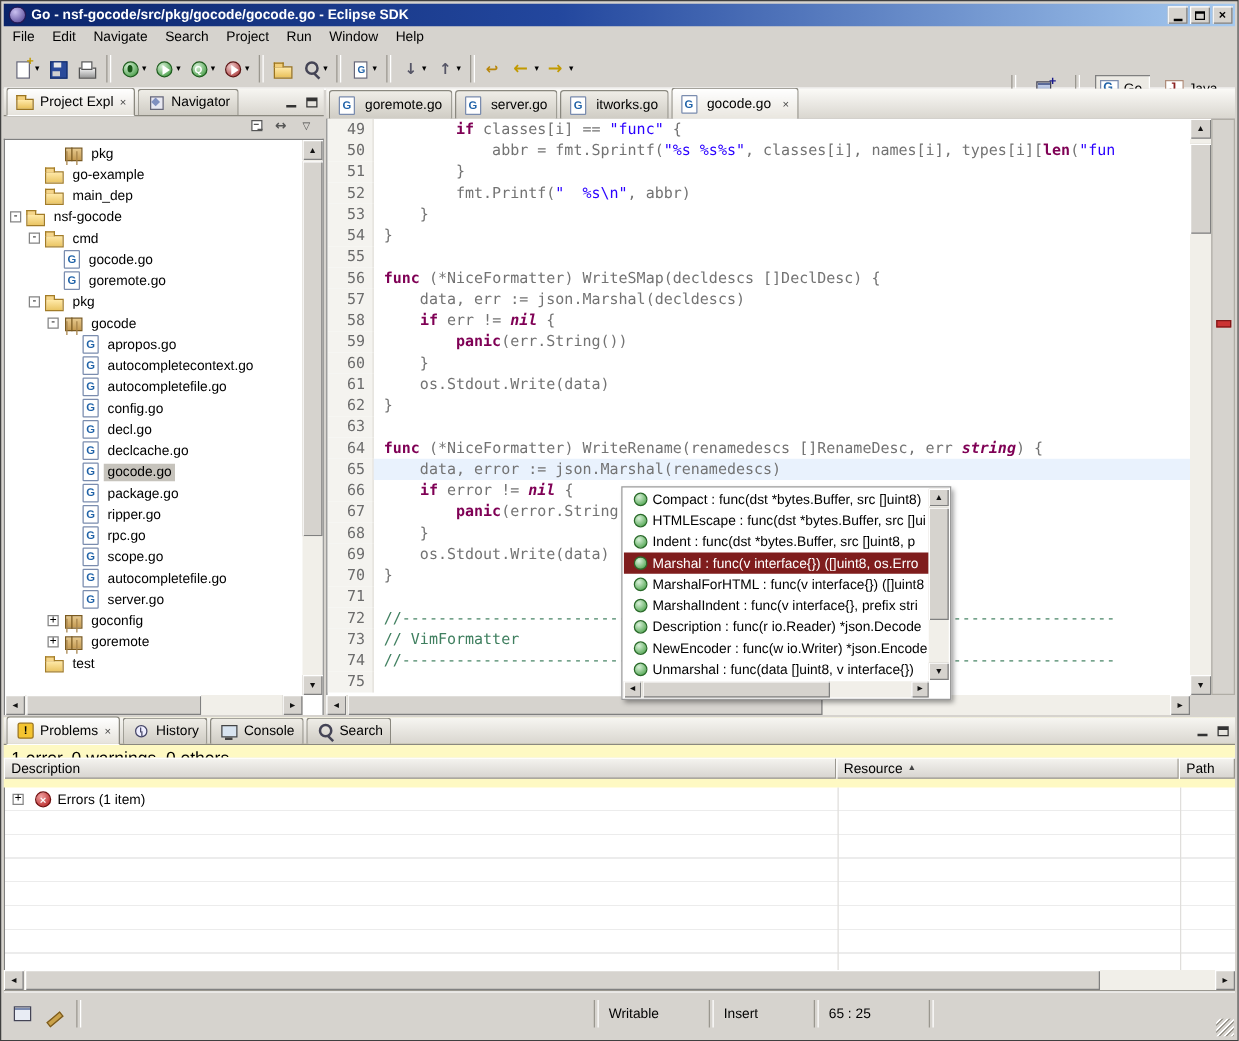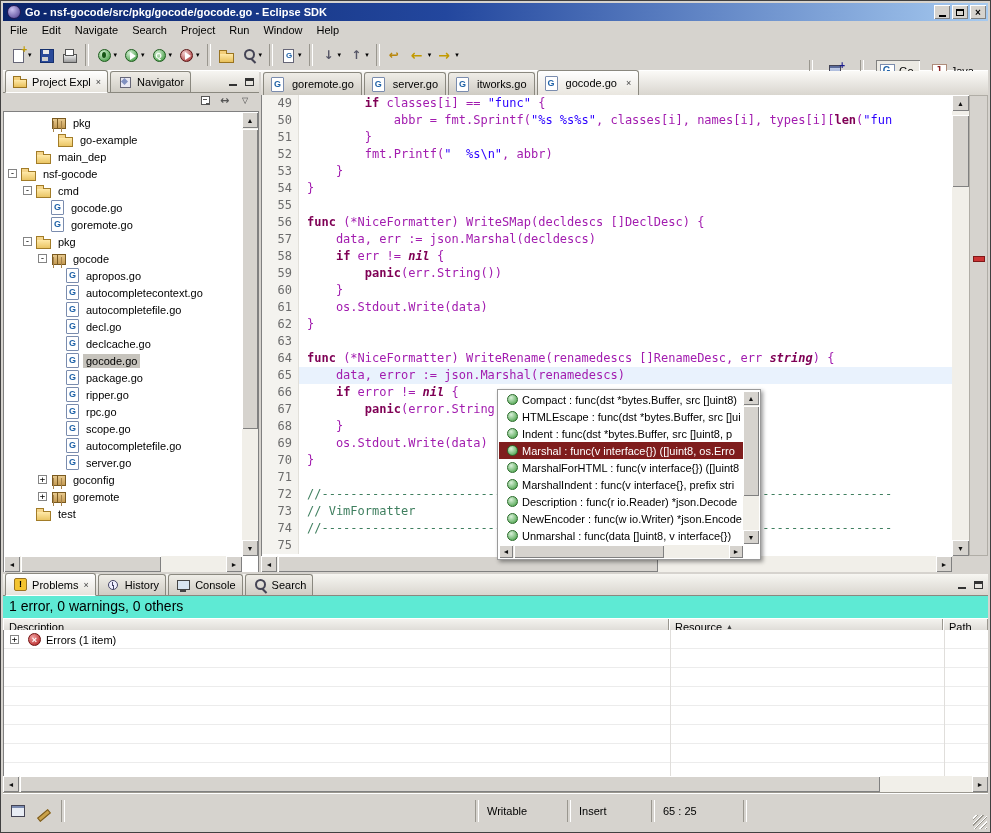--- a/index.html
+++ b/index.html
@@ -114,35 +114,35 @@
   .etabrow{position:absolute;left:0;top:0;right:0;height:24px;background:linear-gradient(#fbfaf7,#d9d6cf);
     border-bottom:1px solid #8a887f;display:flex;align-items:flex-end;font-size:11px;}
   .etab{height:22px;display:flex;align-items:center;padding:0 7px;border:1px solid #8a887f;border-bottom:none;border-radius:3px 3px 0 0;
     margin-left:2px;background:linear-gradient(#efede7,#cfccc4);white-space:nowrap;gap:4px;}
   .etab.active{background:linear-gradient(#fff,#e9e6df);height:24px;margin-bottom:-1px;border-bottom:1px solid #fff;}
   .codearea{position:absolute;left:0;top:24px;width:691px;height:461px;background:#fff;overflow:hidden;border-left:1px solid #808080;box-sizing:border-box;}
   .cl{display:flex;height:17px;white-space:pre;font:12px/17px "DejaVu Sans Mono",monospace;}
   .ln{width:30px;padding-right:6px;text-align:right;color:#6c6c6c;background:#f4f3ef;border-right:1px solid #e2e0da;flex:none;}
   .ct{flex:1;padding-left:8px;}
   .cl.cur .ct{background:#e9f2fd;}
-  .sg-p{color:#a21caf;} .sg-k{color:#7f0055;font-weight:bold;} .sg-t{color:#7f0055;font-weight:bold;font-style:italic;}
+  .sg-p{color:#737373;} .sg-k{color:#7f0055;font-weight:bold;} .sg-t{color:#7f0055;font-weight:bold;font-style:italic;}
   .sg-s{color:#2a00ff;} .sg-c{color:#3f7f5f;}
   .ovruler{position:absolute;left:708px;top:24px;width:19px;height:461px;background:#d6d3ce;border:1px solid #b0ada6;box-sizing:border-box;}
   .ovmark{position:absolute;left:3px;width:10px;height:4px;background:#cc3333;border:1px solid #801818;}
   
   .popup{position:absolute;left:497px;top:389px;width:262px;height:169px;background:#fff;border:1px solid #9a9a9a;
     box-shadow:2px 2px 4px rgba(0,0,0,.4);z-index:60;font-size:11px;}
   .plist{position:absolute;left:1px;top:1px;right:17px;bottom:15px;overflow:hidden;}
   .pitem{height:17px;display:flex;align-items:center;white-space:nowrap;padding:0 8px;overflow:hidden;}
   .pitem.psel{background:#7f1d1d;color:#fff;}
   .picon{width:11px;height:11px;border-radius:50%;background:radial-gradient(circle at 35% 30%,#d9f0d9,#3a9a3a);border:1px solid #2a6a2a;margin-right:4px;flex:none;box-sizing:border-box;}
   
-  .bpanel{position:absolute;left:3px;top:574px;width:985px;height:218px;background:#5eead4;}
+  .bpanel{position:absolute;left:3px;top:574px;width:985px;height:218px;background:#fef9c3;}
   .summary{position:absolute;left:0;top:22px;right:0;height:17px;font-size:14px;padding:2px 6px;box-sizing:border-box;}
-  .phdr{position:absolute;left:0;top:44px;right:0;height:17px;display:flex;}
+  .phdr{position:absolute;left:0;top:32px;right:0;height:17px;display:flex;}
   .col{box-shadow:inset 1px 1px 0 #fff,inset -1px -1px 0 #9a978f;background:linear-gradient(#f6f5f1,#d6d3ce);
     font-size:11px;padding:1px 6px;box-sizing:border-box;display:flex;align-items:center;gap:4px;white-space:nowrap;overflow:hidden;}
   .sortarrow{font-size:7px;color:#444;}
   .pbody{position:absolute;left:0;top:56px;right:0;bottom:16px;background:#fff;border-left:1px solid #808080;box-sizing:border-box;
     background-image:repeating-linear-gradient(to bottom,transparent 0,transparent 18px,#ececec 18px,#ececec 19px);}
   .vline{position:absolute;top:0;bottom:0;width:1px;background:#e0dedb;}
   .prow{height:19px;display:flex;align-items:center;font-size:11px;padding-left:6px;}
   .erricon{width:13px;height:13px;border-radius:50%;background:radial-gradient(circle at 35% 30%,#f0a0a0,#b01818);border:1px solid #701010;
     color:#fff;font:bold 9px/12px "Liberation Sans",sans-serif;text-align:center;margin:0 5px;flex:none;box-sizing:border-box;}
   
@@ -294,21 +294,21 @@
       <span class="vt vt-link"></span>
       <span class="vt vt-menu"></span>
     </div>
     <div class="treewrap">
       <div class="tree" id="tree">
           <div class="trow" style="padding-left: 34px;">
             <span class="texp noexp"></span>
             <span class="tic ti-pkg"></span>
             <span class="tlabel">pkg</span>
           </div>
-          <div class="trow" style="padding-left: 19px; margin-left: 22px;">
+          <div class="trow" style="padding-left: 19px;">
             <span class="texp noexp"></span>
             <span class="tic ti-folder"></span>
             <span class="tlabel">go-example</span>
           </div>
           <div class="trow" style="padding-left: 19px;">
             <span class="texp noexp"></span>
             <span class="tic ti-folder"></span>
             <span class="tlabel">main_dep</span>
           </div>
           <div class="trow" style="padding-left: 4px;">
@@ -348,20 +348,25 @@
           </div>
           <div class="trow" style="padding-left: 49px;">
             <span class="texp noexp"></span>
             <span class="tic ti-go"></span>
             <span class="tlabel">autocompletecontext.go</span>
           </div>
           <div class="trow" style="padding-left: 49px;">
             <span class="texp noexp"></span>
             <span class="tic ti-go"></span>
             <span class="tlabel">autocompletefile.go</span>
+          </div>
+          <div class="trow" style="padding-left: 49px;">
+            <span class="texp noexp"></span>
+            <span class="tic ti-go"></span>
+            <span class="tlabel">config.go</span>
           </div>
           <div class="trow" style="padding-left: 49px;">
             <span class="texp noexp"></span>
             <span class="tic ti-go"></span>
             <span class="tlabel">decl.go</span>
           </div>
           <div class="trow" style="padding-left: 49px;">
             <span class="texp noexp"></span>
             <span class="tic ti-go"></span>
             <span class="tlabel">declcache.go</span>

